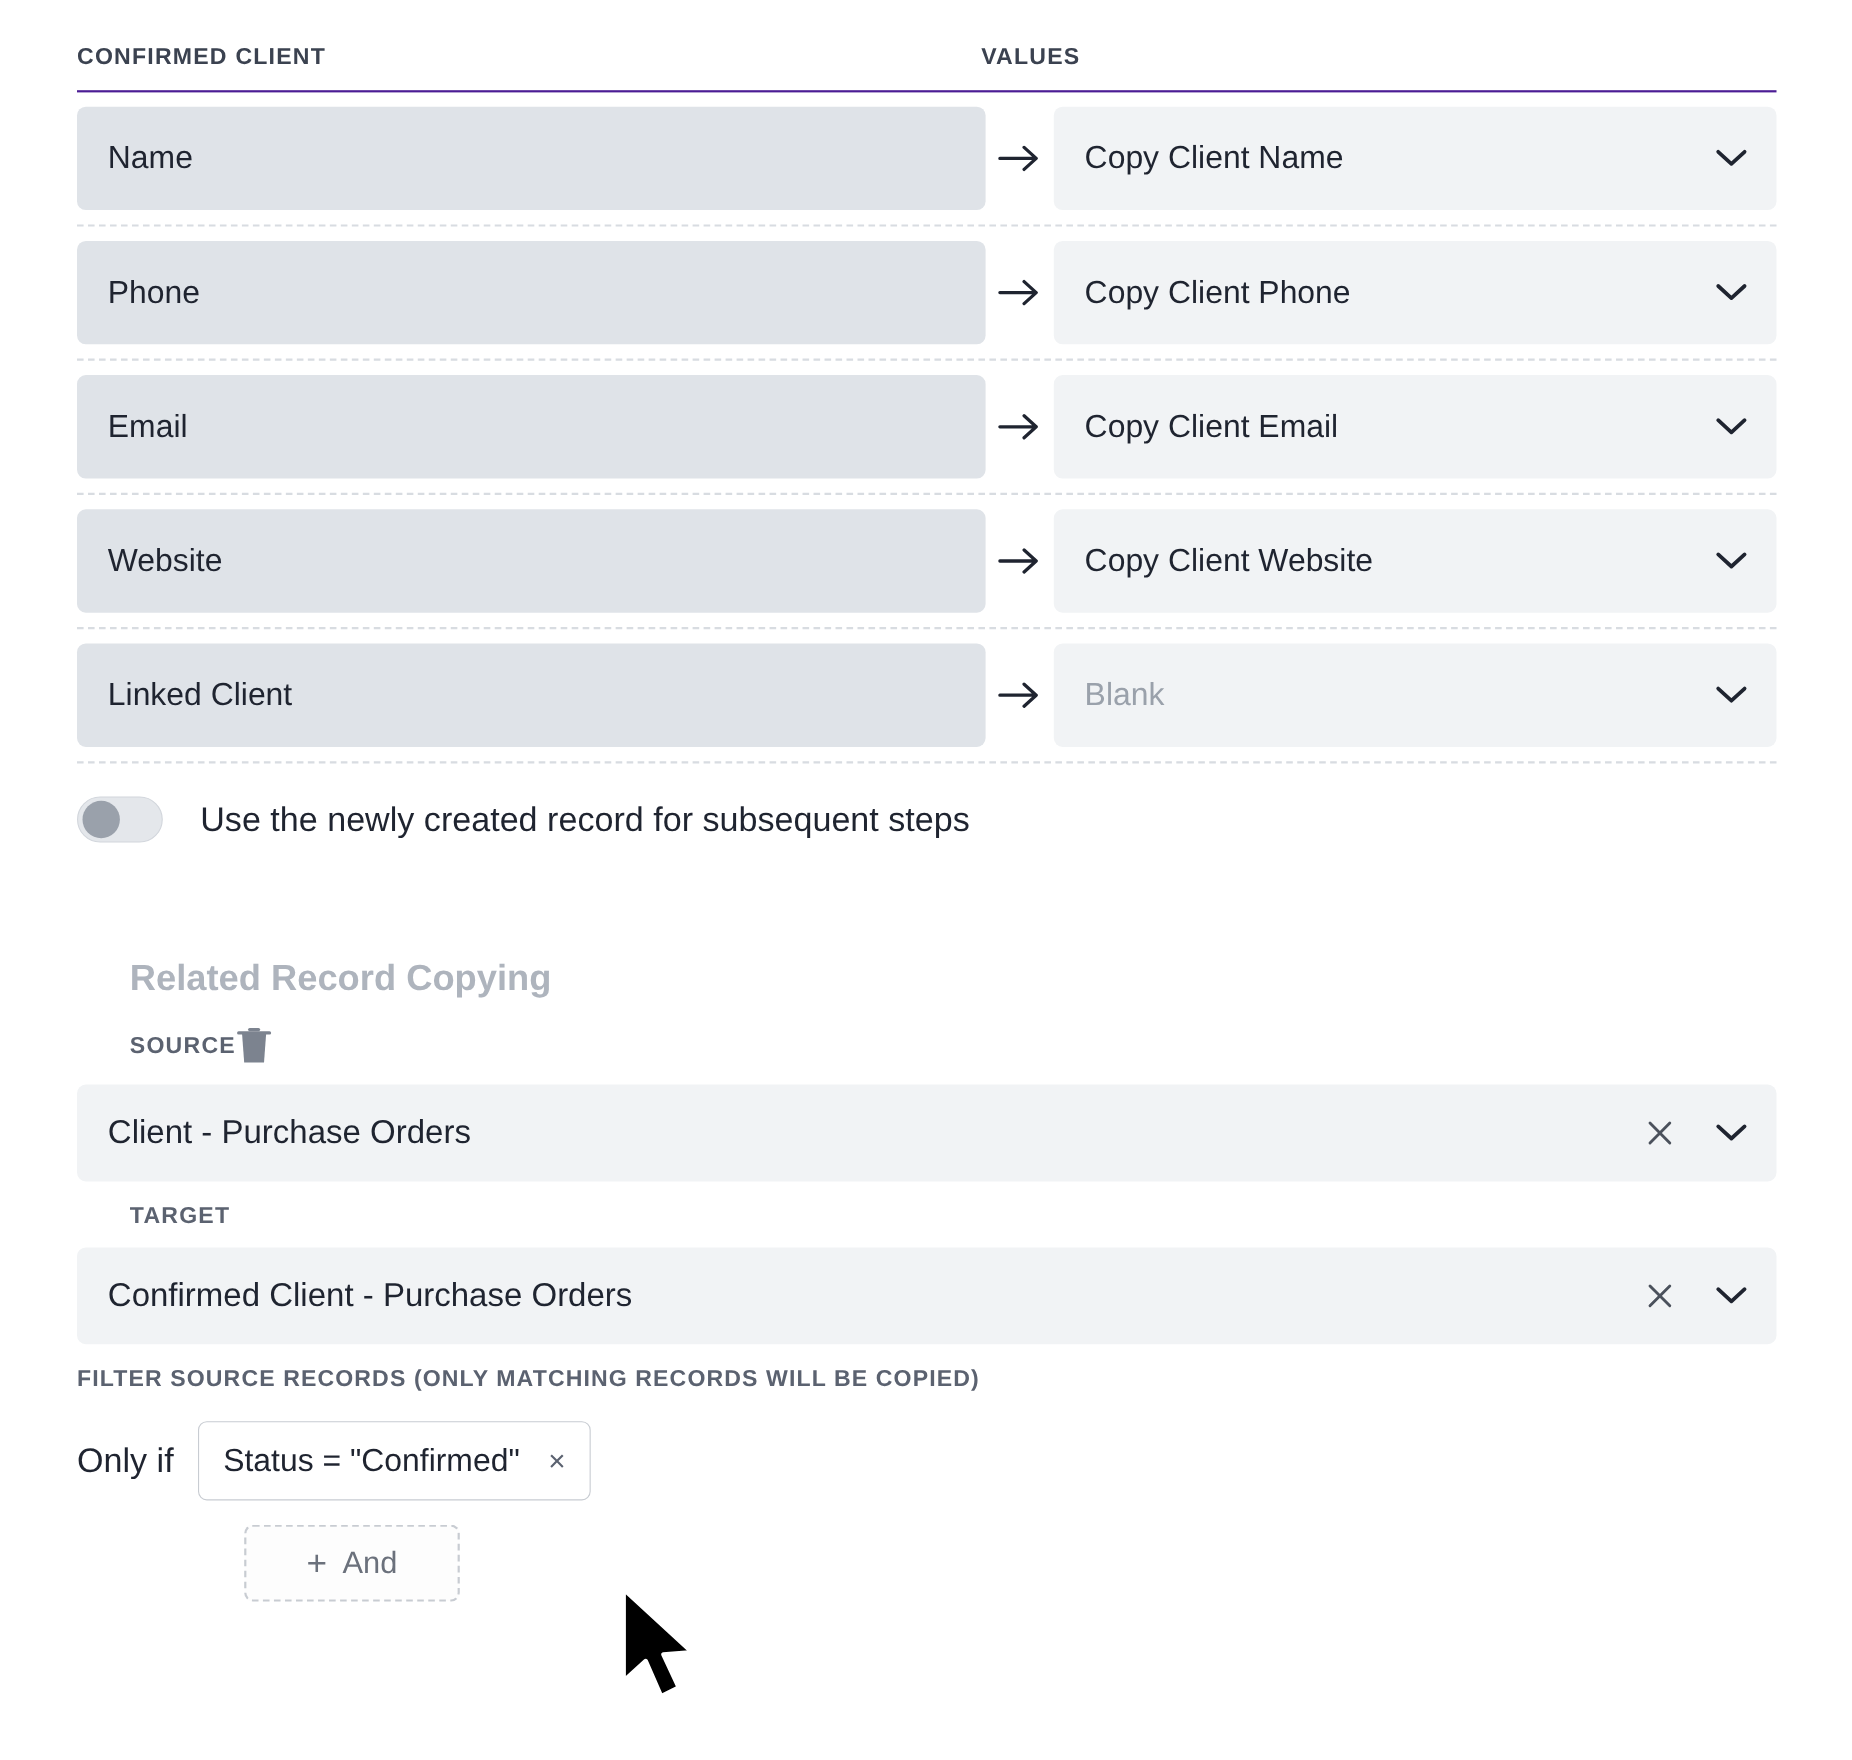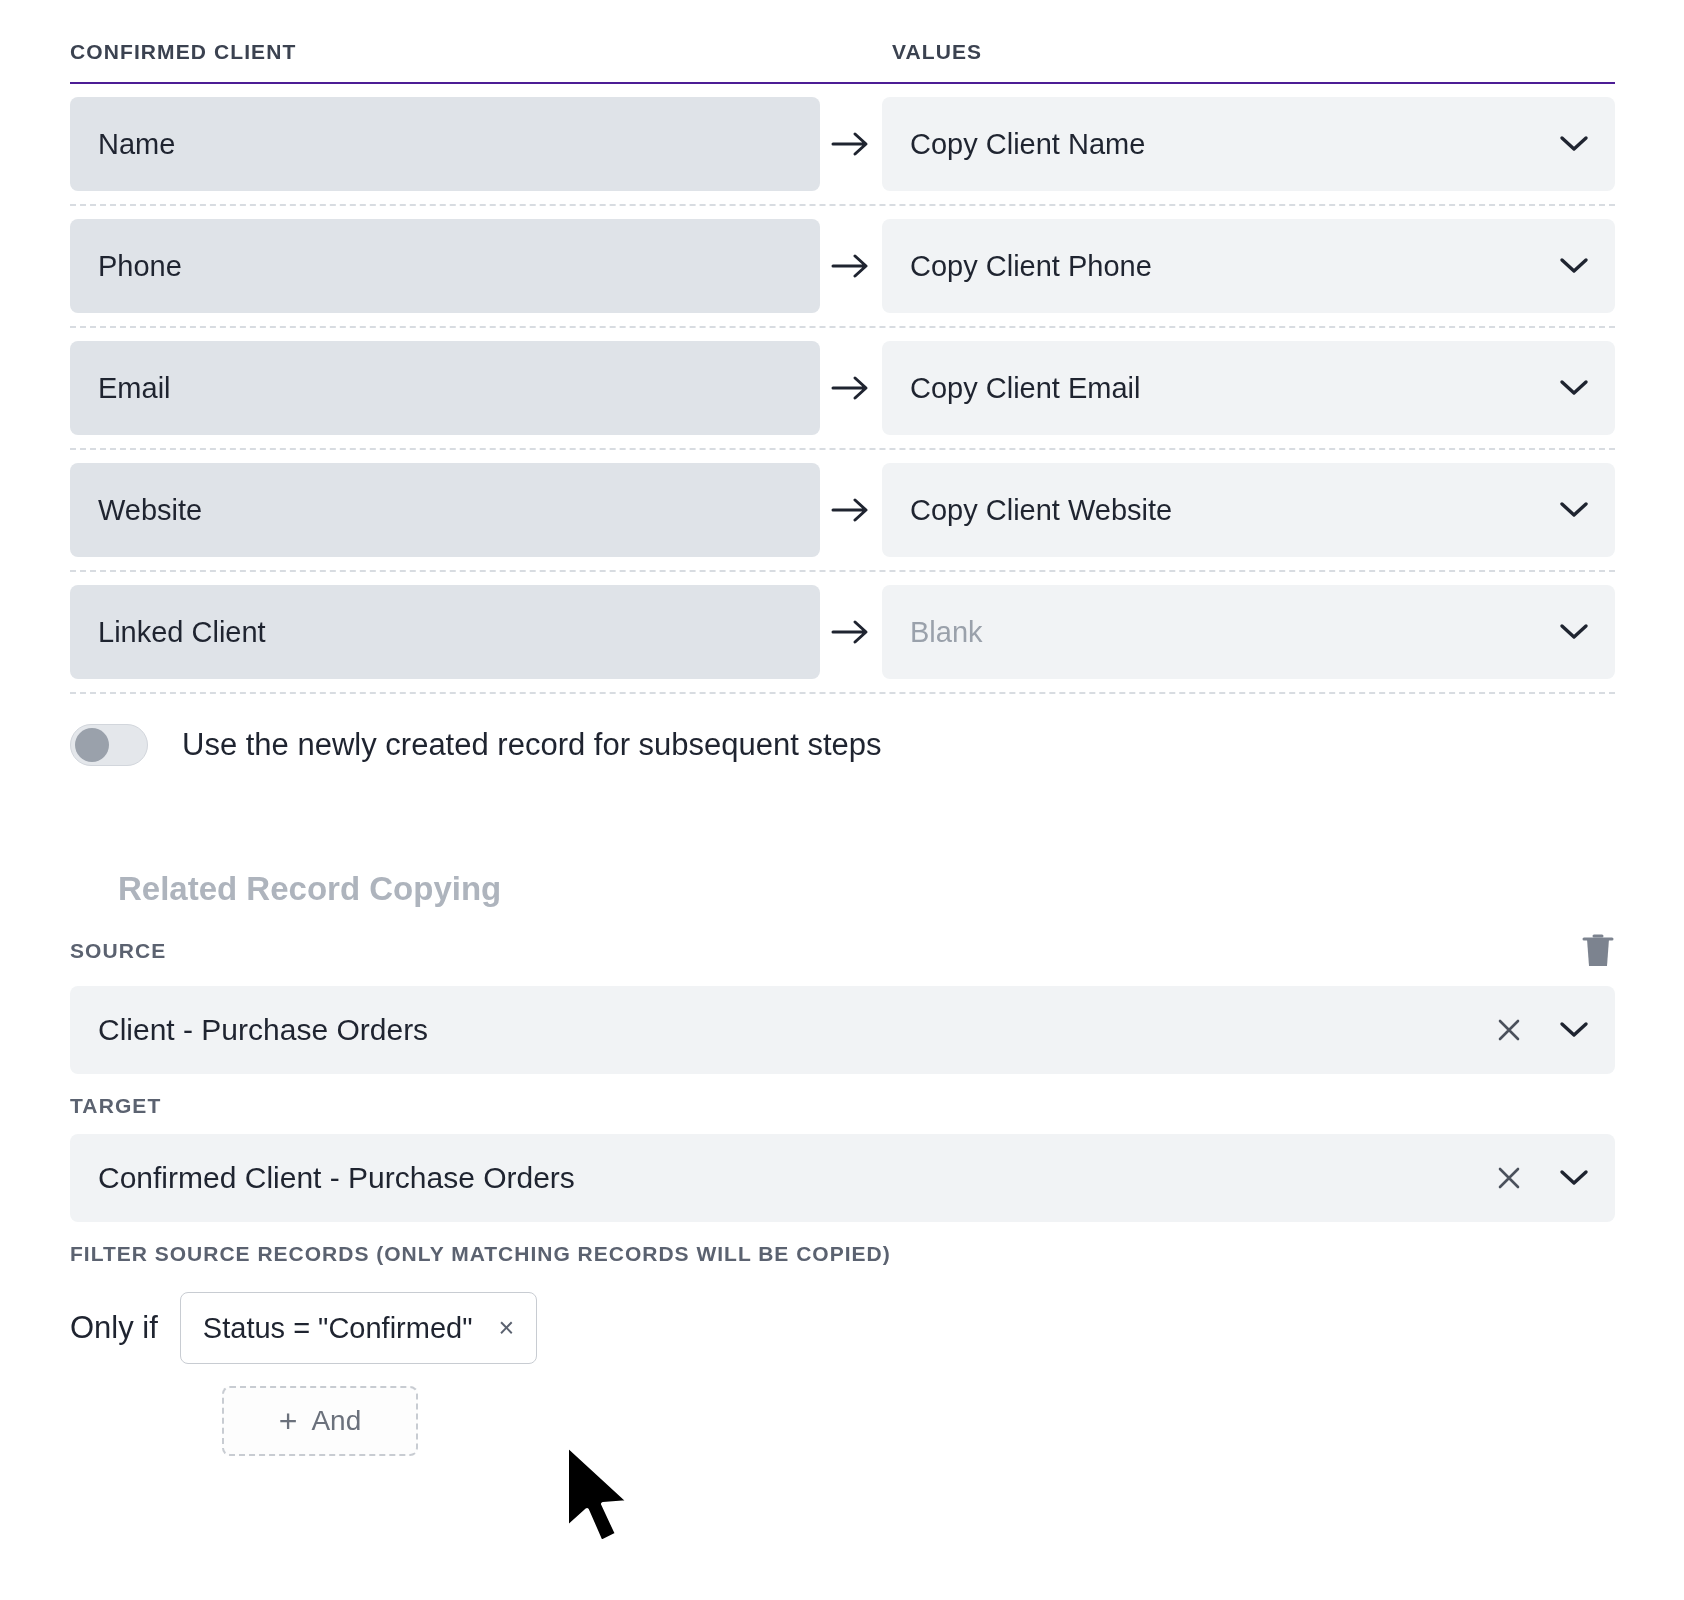--- a/index.html
+++ b/index.html
@@ -47,21 +47,21 @@
     padding-left: 62px;
   }
   .map-row {
     display: flex;
     align-items: center;
     height: 122px;
     border-bottom: 2px dashed #d8dce1;
   }
   .map-row:last-of-type { border-bottom: 2px dashed #d8dce1; }
   .src-field {
-    width: 750px;
+    width: 826px;
     height: 94px;
     background: #dfe3e8;
     border-radius: 8px;
     display: flex;
     align-items: center;
     padding: 0 28px;
     font-size: 29px;
     color: #1f2430;
   }
   .arrow {
@@ -139,22 +139,22 @@
   .rrc-title {
     font-size: 33px;
     font-weight: bold;
     color: #aeb4bd;
     margin-bottom: 24px;
     margin-left: 48px;
   }
   .label-row {
     display: flex;
     align-items: center;
-    justify-content: space-between;
     margin-bottom: 16px;
+    margin-left: 48px;
   }
   .mini-label {
     font-size: 21px;
     letter-spacing: 1.1px;
     font-weight: bold;
     color: #5b6270;
   }
   .trash {
     width: 34px;
     height: 38px;

